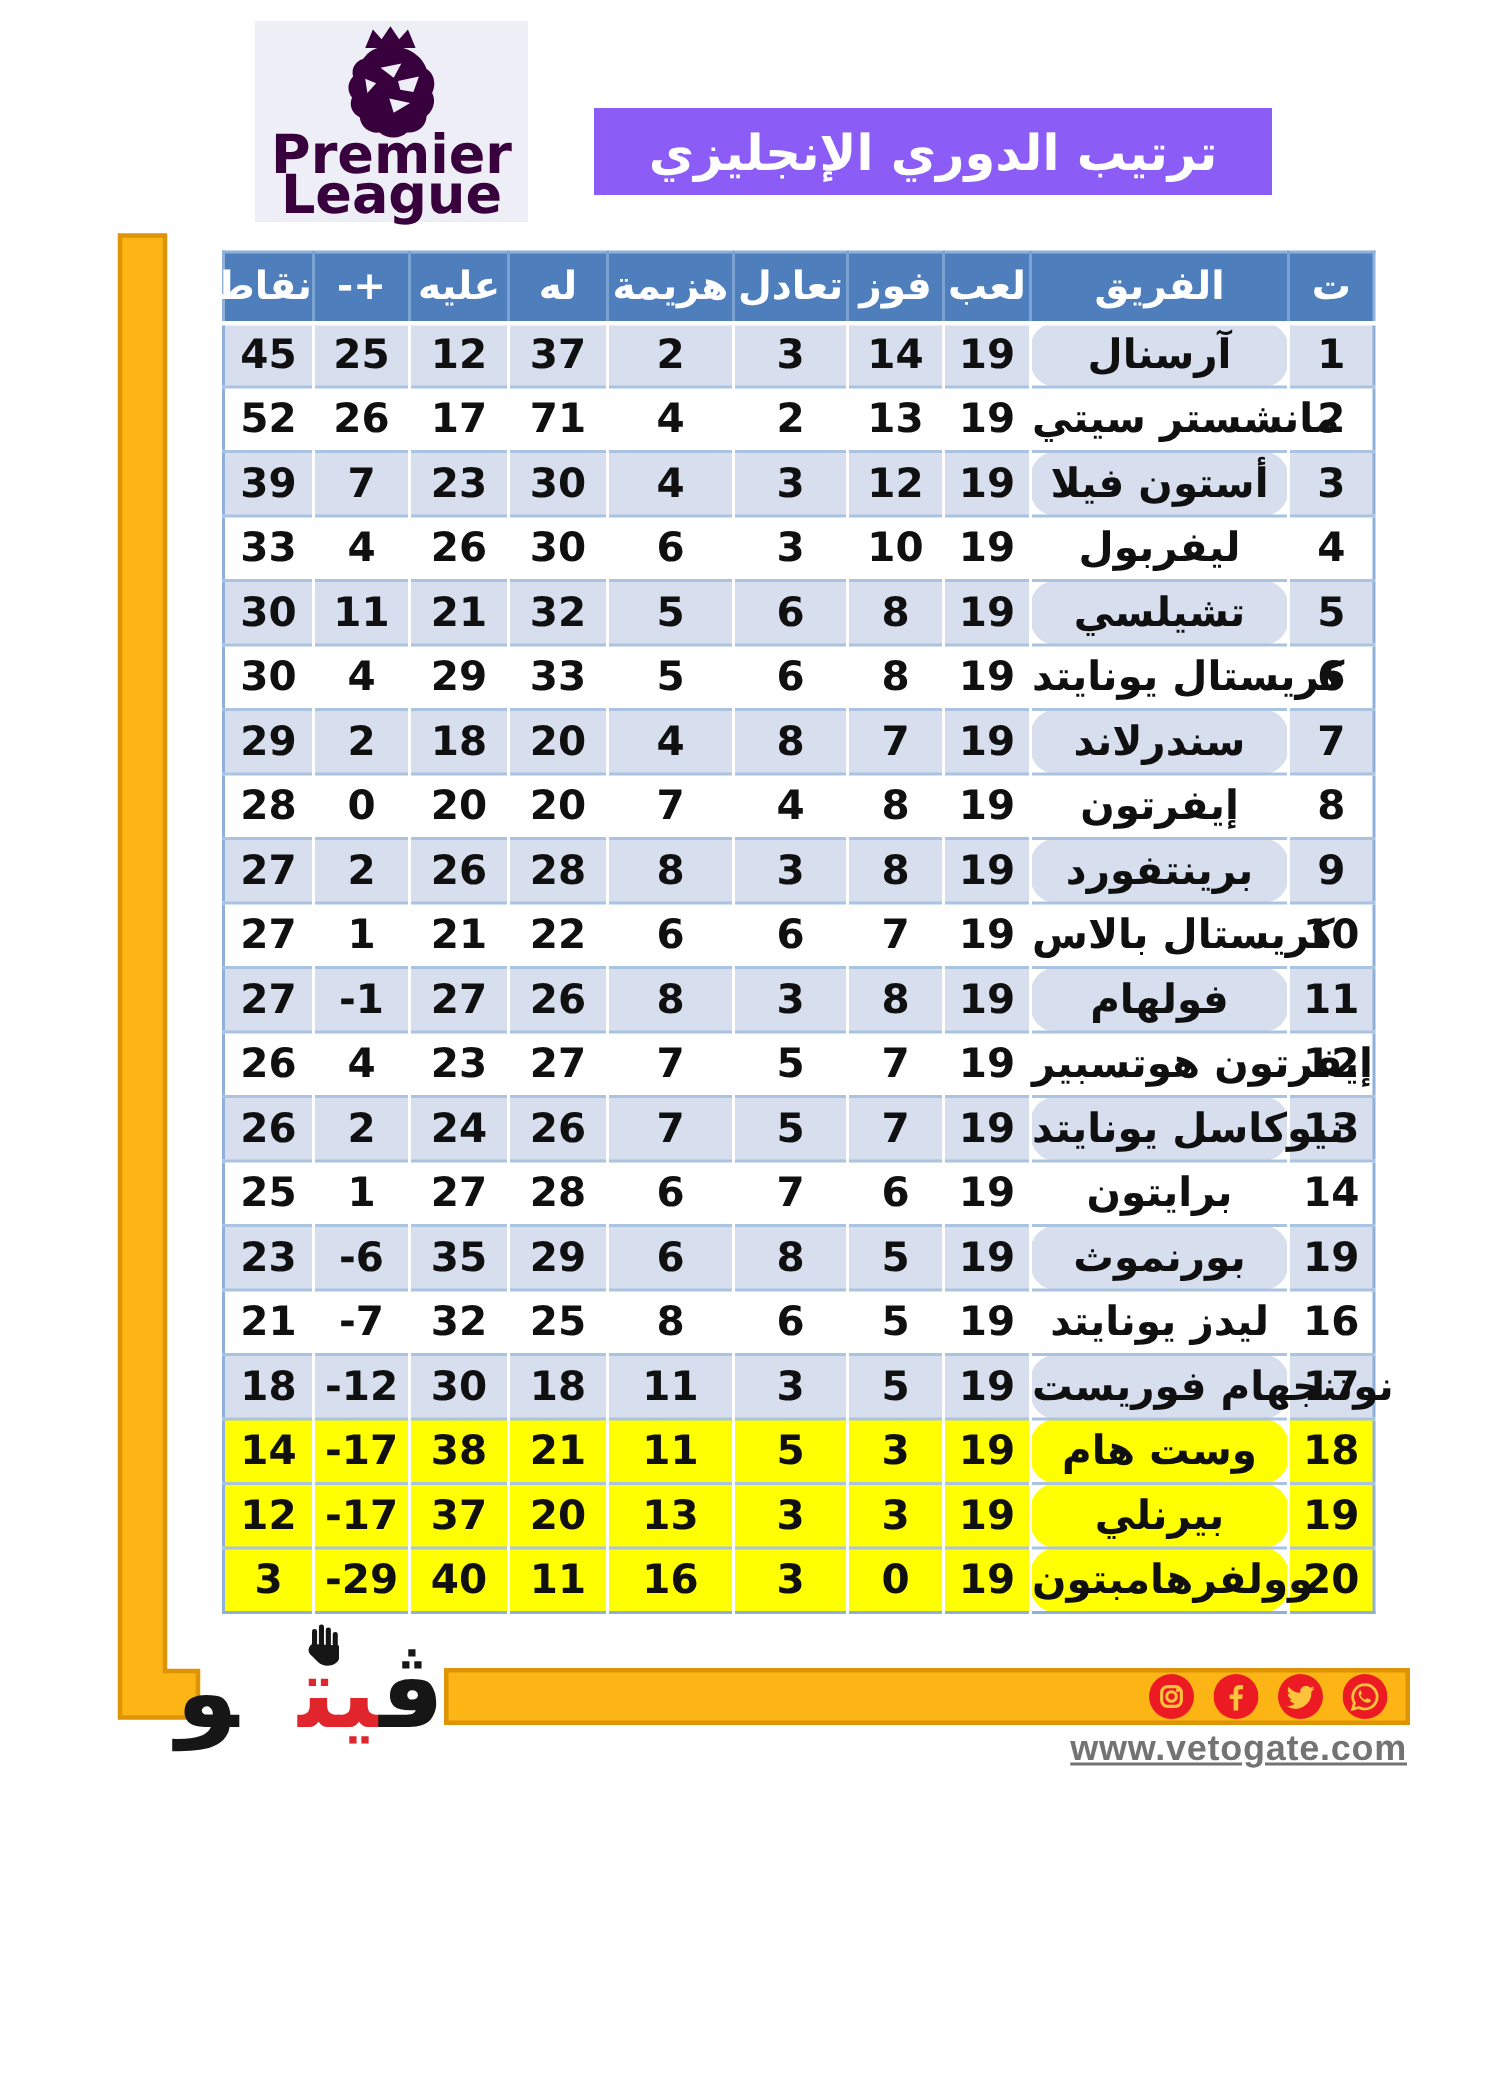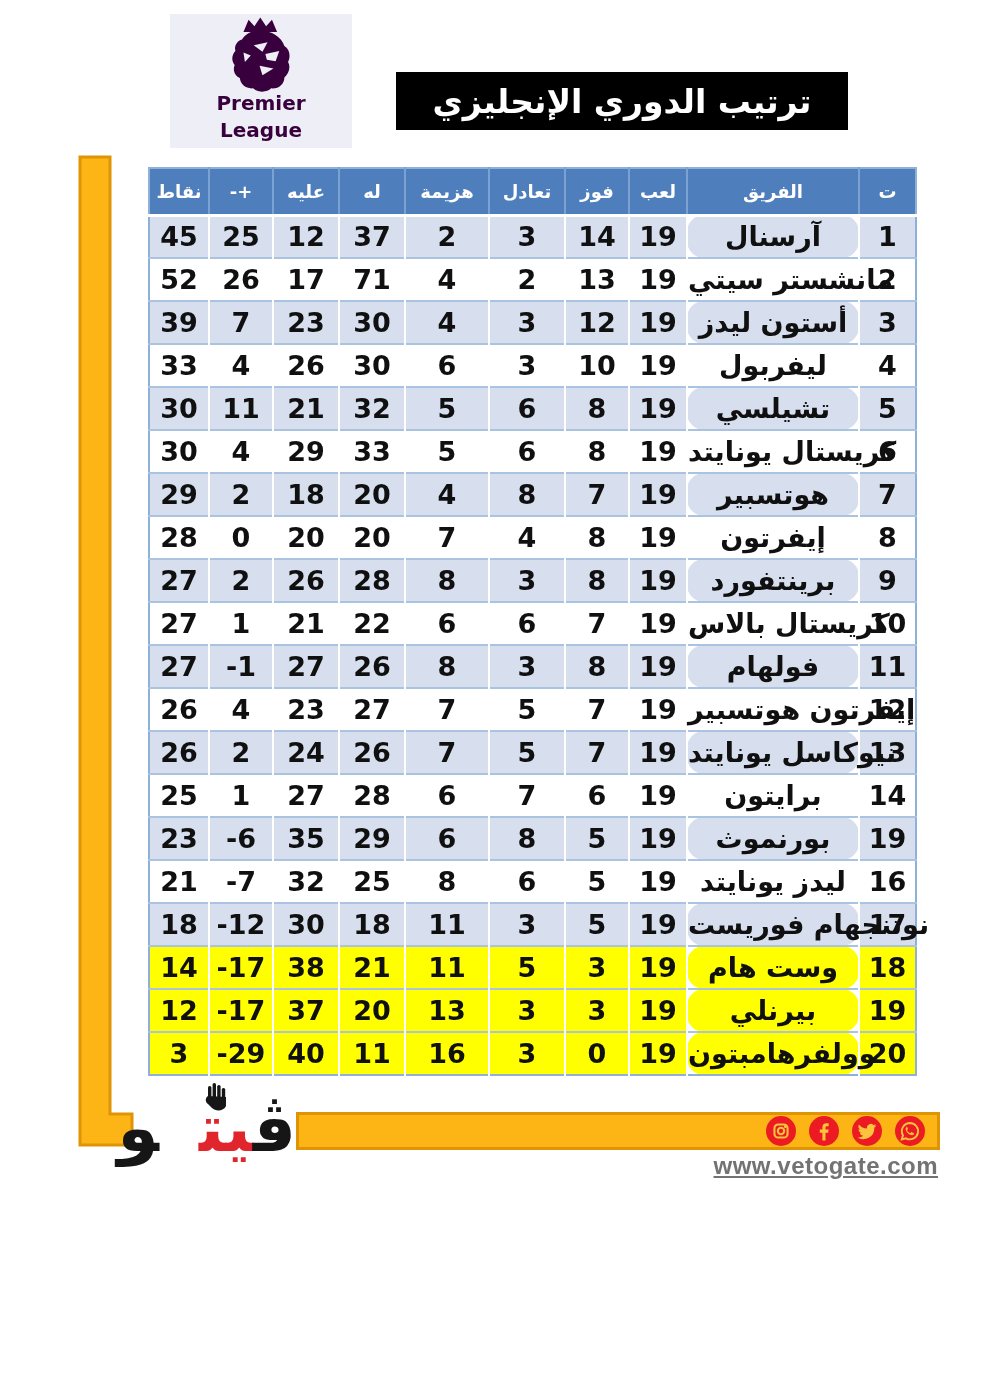--- a/index.html
+++ b/index.html
@@ -12,46 +12,46 @@
   #canvas { position: absolute; inset: 0; width: 990px; height: 1400px; }
 
   
   .pl-box {
     position: absolute; left: 170px; top: 14px; width: 182px; height: 134px;
     background: #EDEEF6; display: flex; flex-direction: column; align-items: center;
   }
   .pl-box svg { display: block; margin-top: 2px; }
   .pl-text {
     color: #38003C; font-weight: bold; text-align: center;
-    font-size: 20px; line-height: 27px; letter-spacing: 0px;
+    font-size: 36px; line-height: 27px; letter-spacing: 0px;
     font-family: "DejaVu Sans", sans-serif; margin-top: -2px;
   }
 
   
   .banner {
     position: absolute; left: 396px; top: 72px; width: 452px; height: 58px;
-    background: #000000; display: flex; align-items: center; justify-content: center;
+    background: #8b5cf6; display: flex; align-items: center; justify-content: center;
   }
   .banner .title {
     color: #ffffff; font-weight: bold; font-size: 33px; direction: rtl;
   }
 
   
   .lbar { position: absolute; left: 78px; top: 155px; }
 
   
   table.standings {
     position: absolute; left: 148px; top: 167px; width: 767px;
     border-collapse: collapse; table-layout: fixed;
     direction: rtl;
     border: 2px solid #8FB0D8;
   }
   table.standings th {
     background: #4E7FBC; color: #ffffff; font-weight: bold;
-    font-size: 18px; height: 47px; text-align: center; vertical-align: middle;
+    font-size: 26px; height: 47px; text-align: center; vertical-align: middle;
     border-bottom: 3px solid #ffffff;
   }
   table.standings th + th { border-right: 2px solid #7BA2D0; }
   table.standings td {
     font-weight: bold; color: #101010; font-size: 27px;
     height: 43px; text-align: center; vertical-align: middle;
     direction: ltr; white-space: nowrap;
     border-top: 2px solid #A9C3E1;
   }
   table.standings td + td { border-right: 2px solid #ffffff; }
@@ -159,21 +159,21 @@
           <td class="col-win">13</td>
           <td class="col-draw">2</td>
           <td class="col-loss">4</td>
           <td class="col-for">71</td>
           <td class="col-against">17</td>
           <td class="col-diff">26</td>
           <td class="col-points">52</td>
         </tr>
         <tr class="row-blue">
           <td class="col-rank">3</td>
-          <td class="col-team">أستون ليدز</td>
+          <td class="col-team">أستون فيلا</td>
           <td class="col-played">19</td>
           <td class="col-win">12</td>
           <td class="col-draw">3</td>
           <td class="col-loss">4</td>
           <td class="col-for">30</td>
           <td class="col-against">23</td>
           <td class="col-diff">7</td>
           <td class="col-points">39</td>
         </tr>
         <tr class="row-white">
@@ -207,21 +207,21 @@
           <td class="col-win">8</td>
           <td class="col-draw">6</td>
           <td class="col-loss">5</td>
           <td class="col-for">33</td>
           <td class="col-against">29</td>
           <td class="col-diff">4</td>
           <td class="col-points">30</td>
         </tr>
         <tr class="row-blue">
           <td class="col-rank">7</td>
-          <td class="col-team">هوتسبير</td>
+          <td class="col-team">سندرلاند</td>
           <td class="col-played">19</td>
           <td class="col-win">7</td>
           <td class="col-draw">8</td>
           <td class="col-loss">4</td>
           <td class="col-for">20</td>
           <td class="col-against">18</td>
           <td class="col-diff">2</td>
           <td class="col-points">29</td>
         </tr>
         <tr class="row-white">

